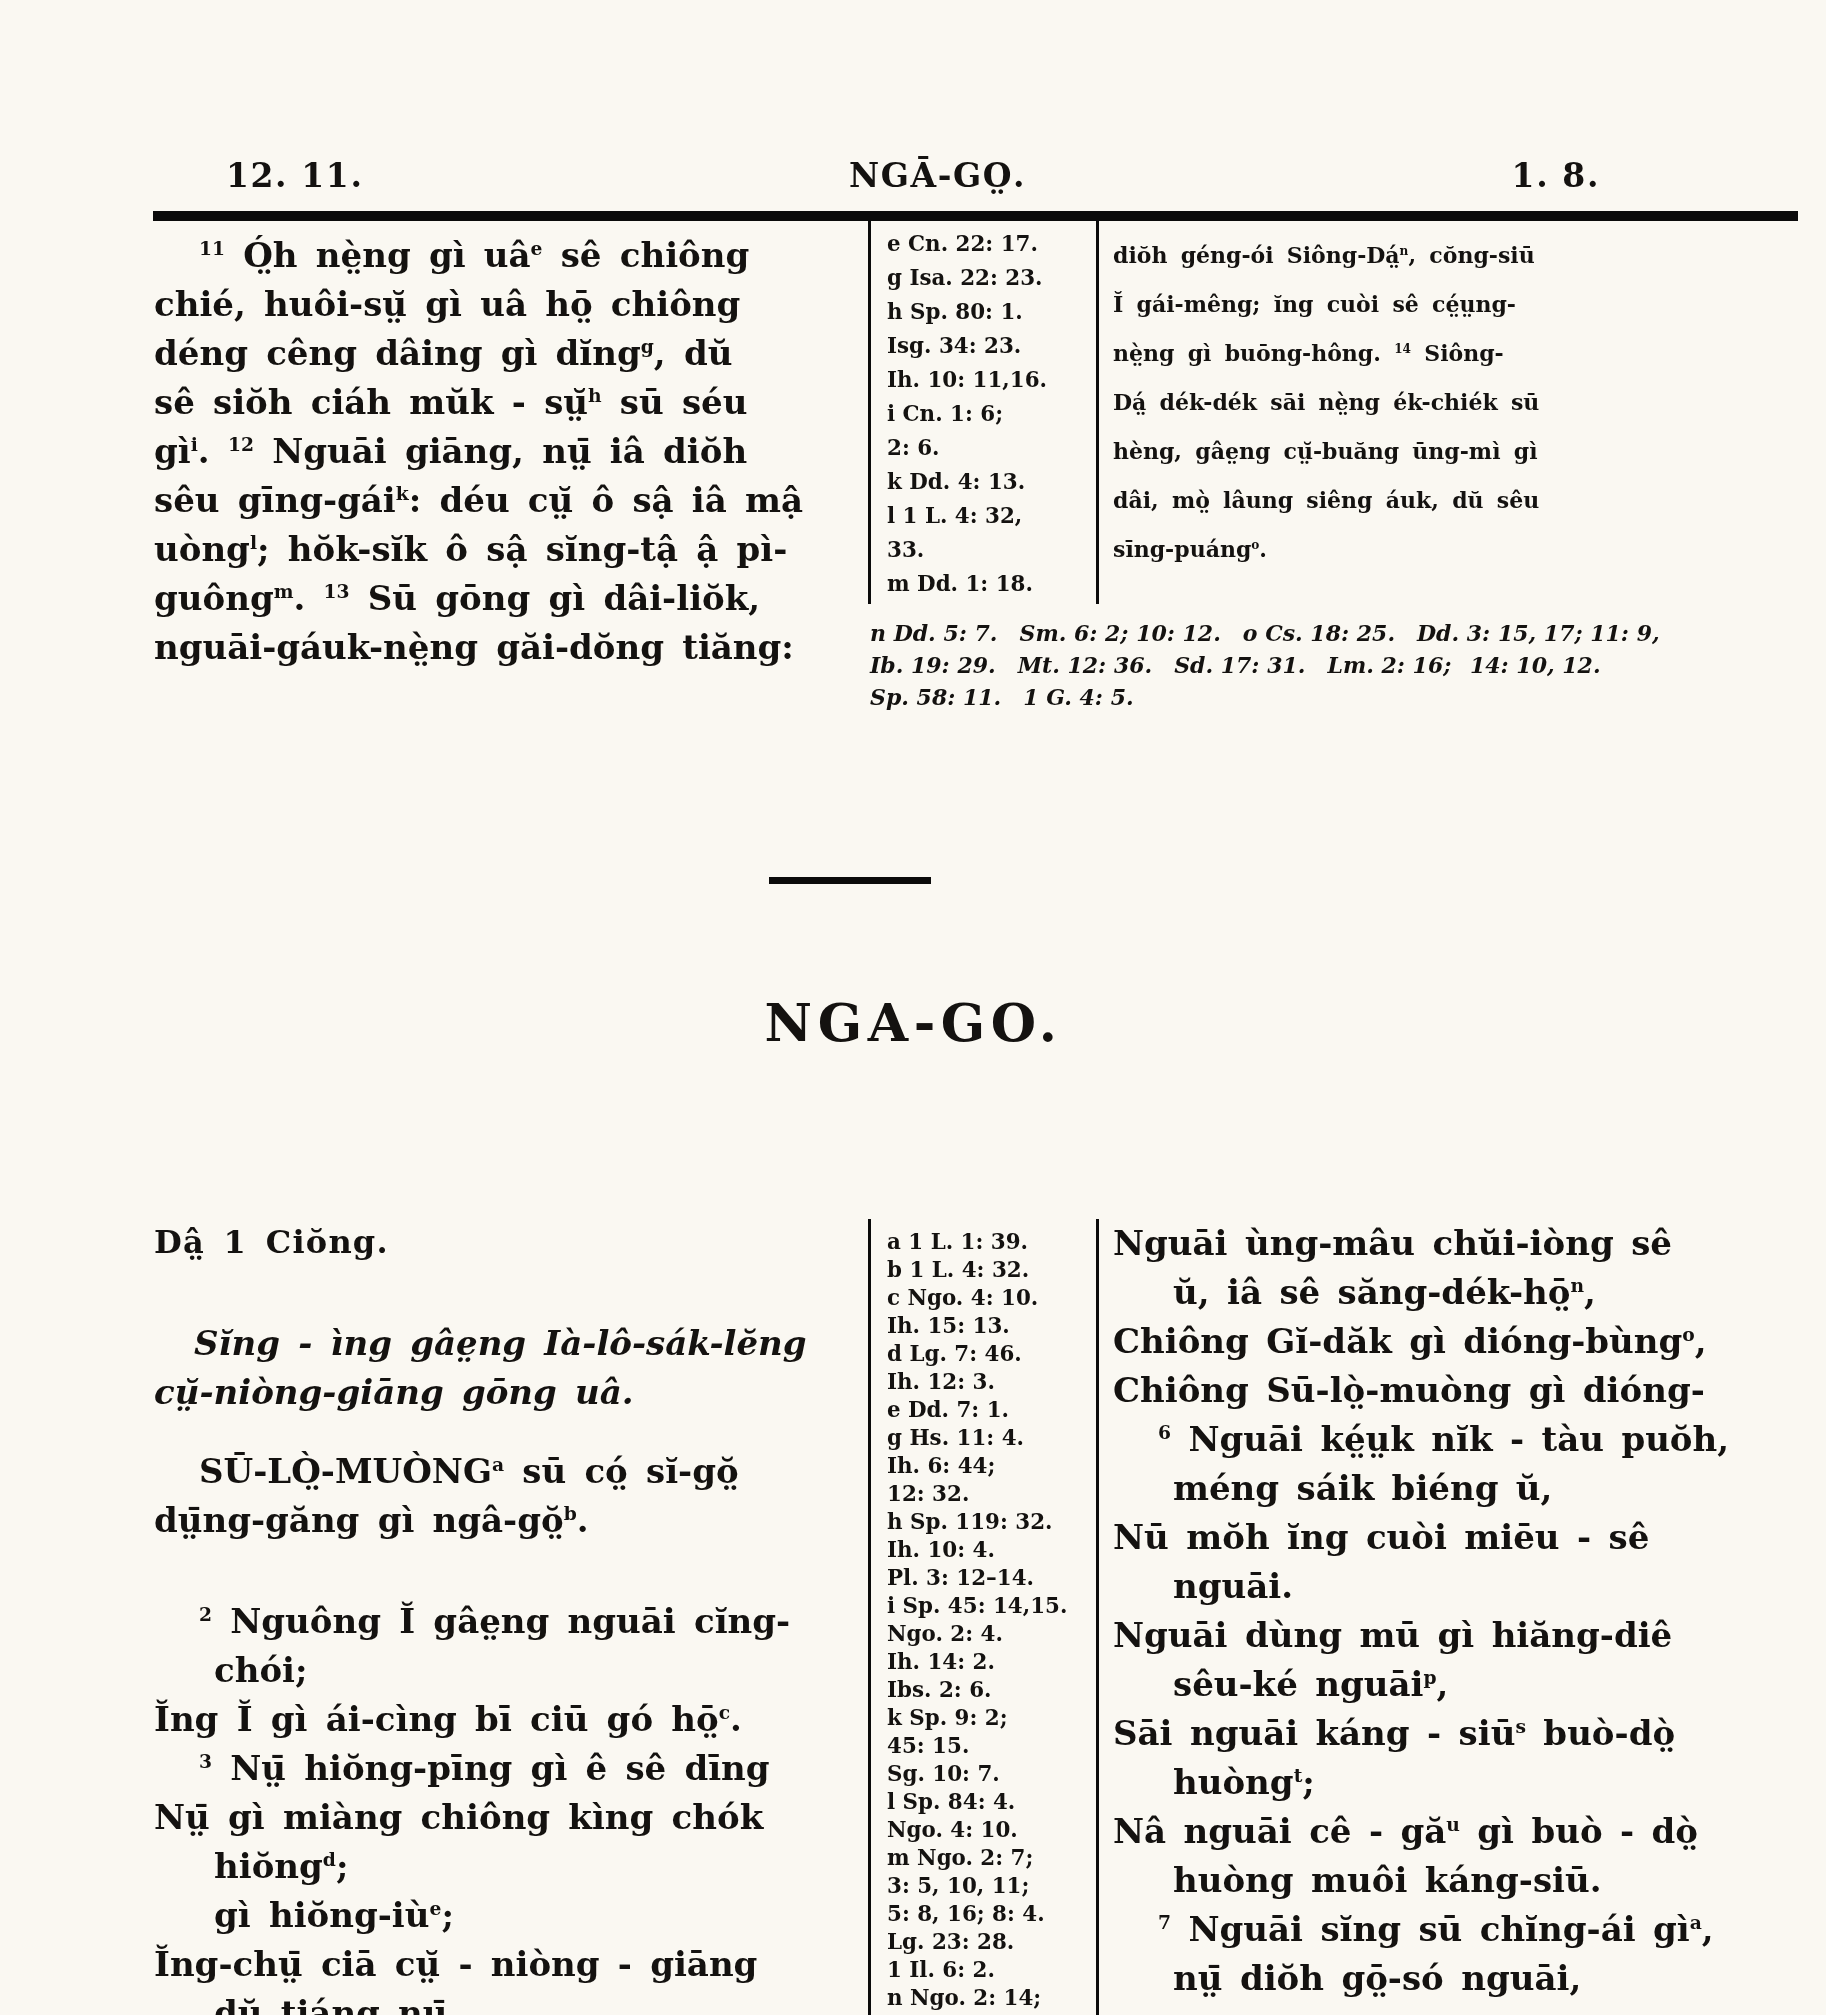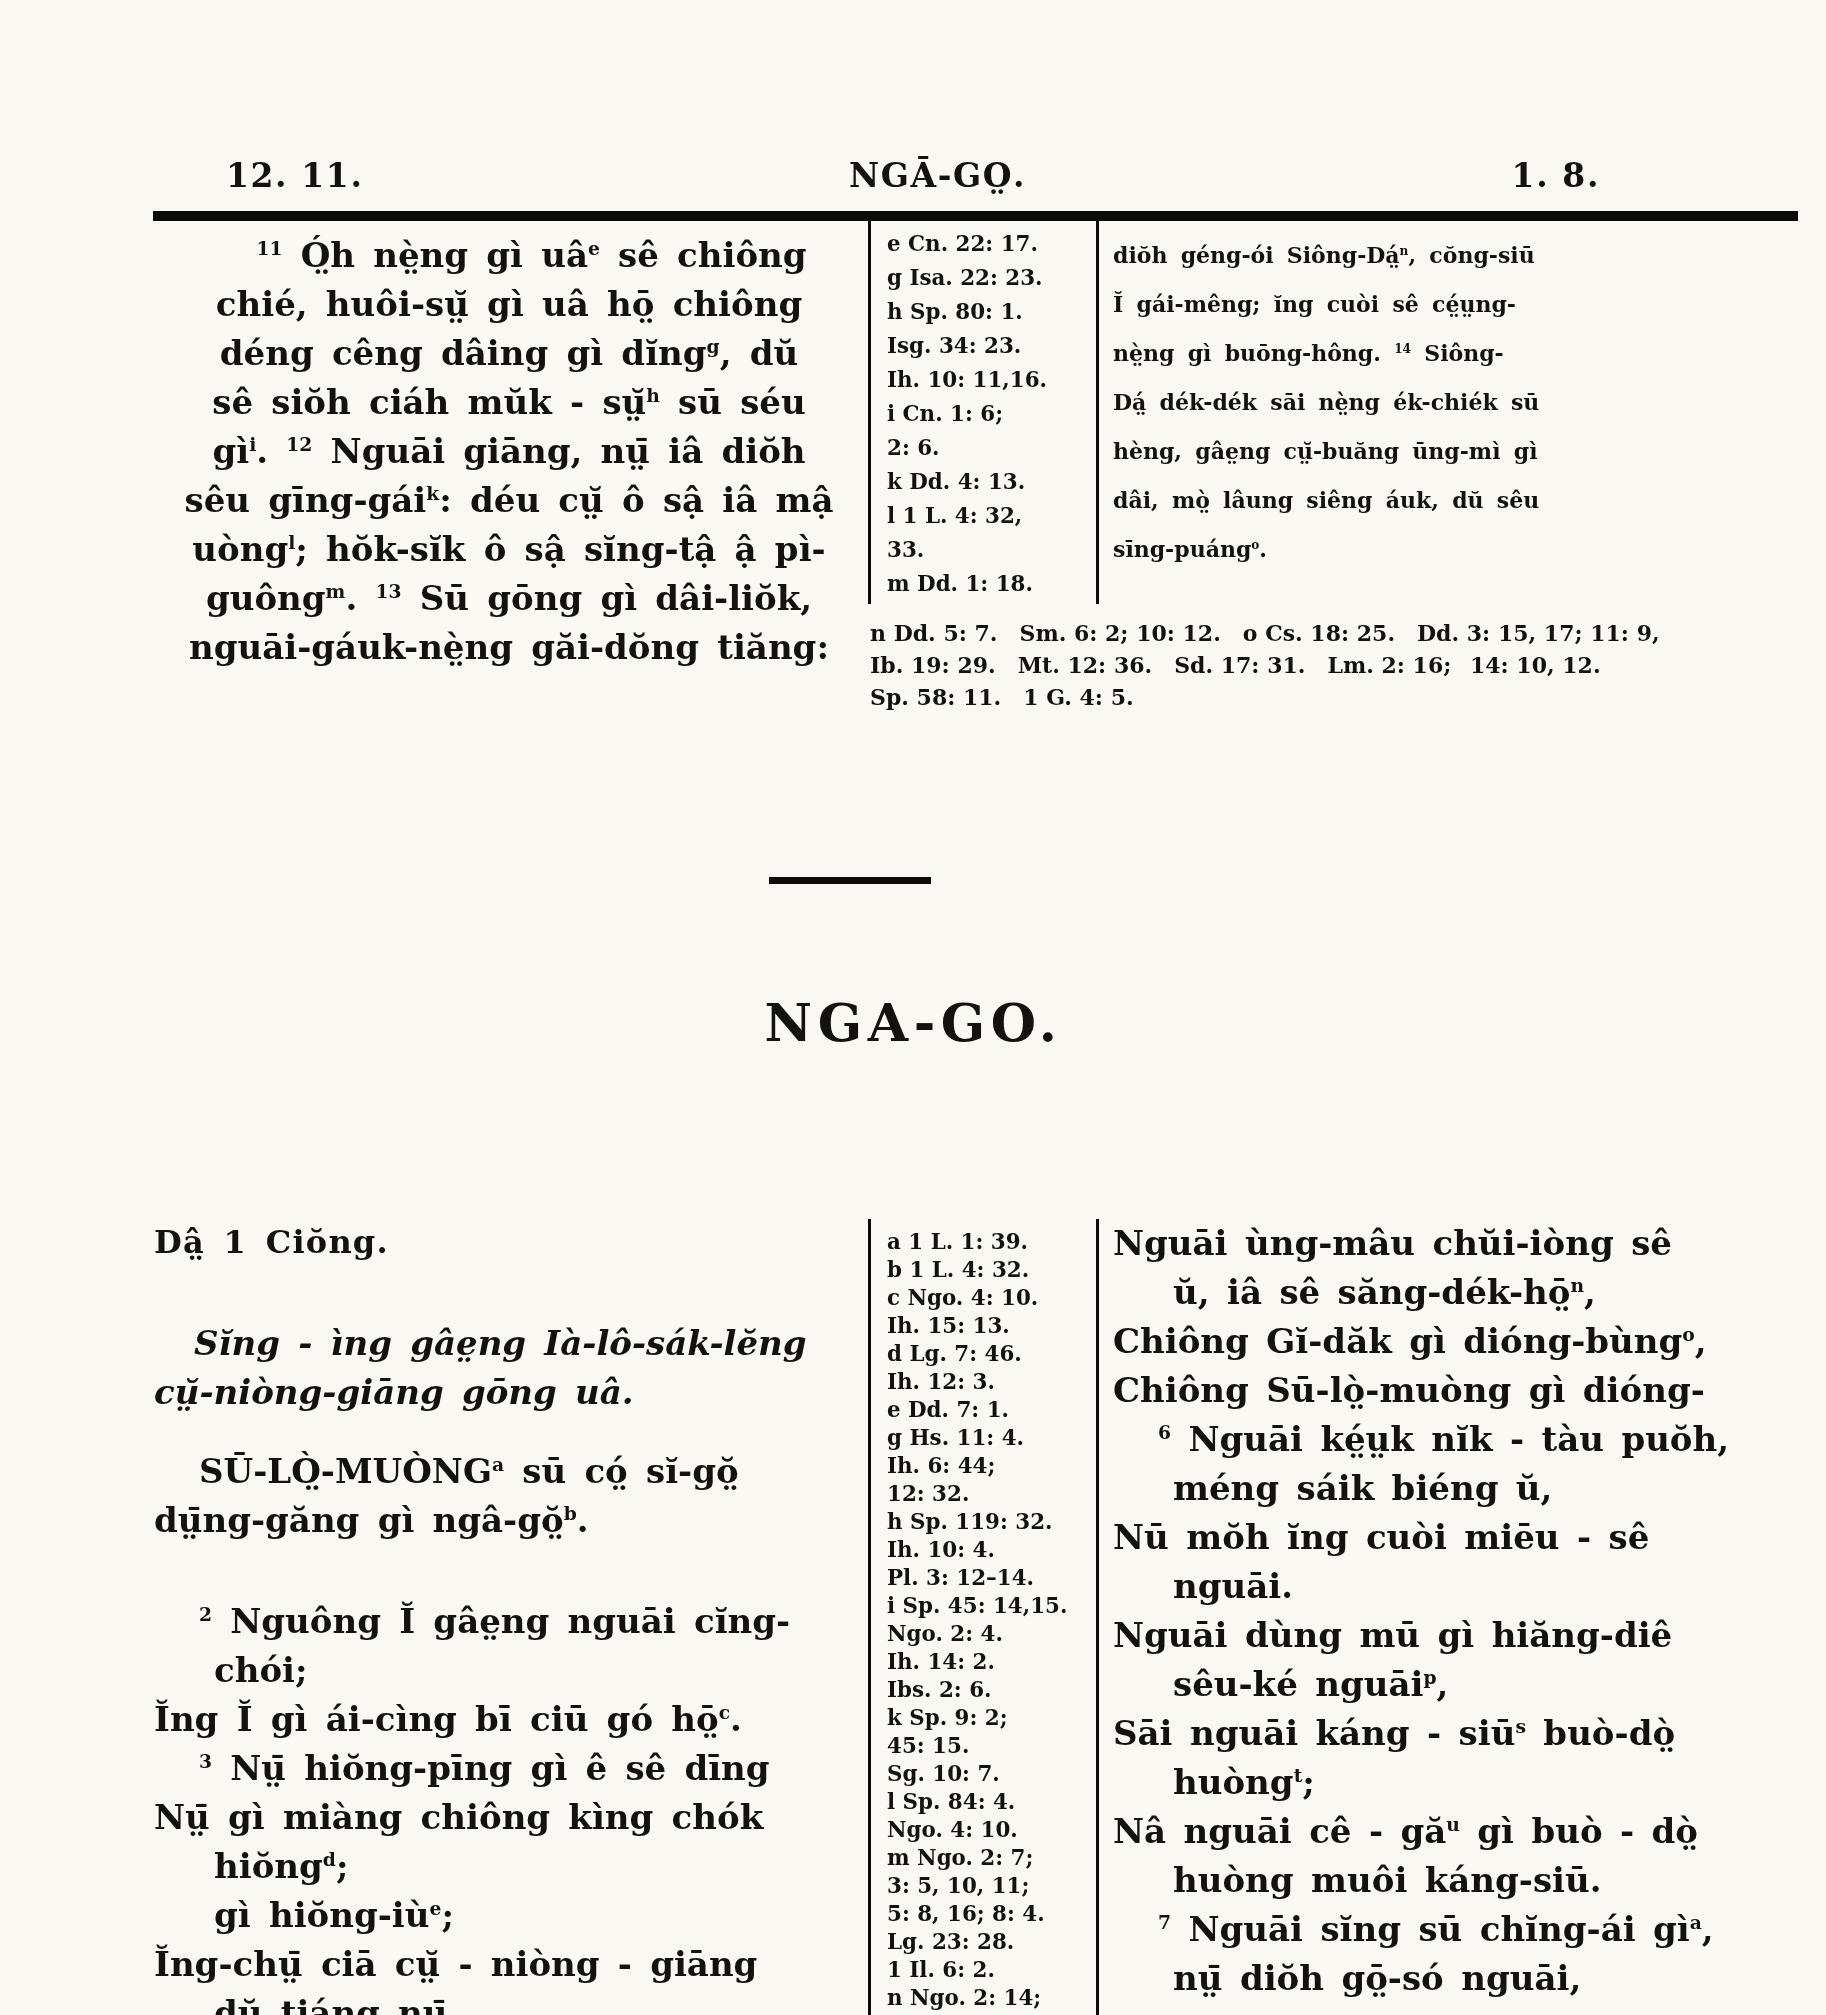--- a/index.html
+++ b/index.html
@@ -23,32 +23,32 @@
   }
   
   .col{position:absolute;}
   .line{white-space:nowrap;}
   .vs{padding-left:45px;}
   .ind{padding-left:60px;}
   .ind-sm{padding-left:40px;}
   .gap{height:52px;}
   sup{font-size:0.55em;line-height:0;vertical-align:super;}
   
-  .top-left{left:154px;top:231px;width:710px;font-size:34px;line-height:49px;word-spacing:6.4px;text-align:center;}
+  .top-left{left:154px;top:231px;width:710px;font-size:34px;line-height:49px;word-spacing:6.4px;}
   .top-right{left:1113px;top:231px;width:685px;font-size:22px;line-height:49px;word-spacing:5.6px;}
   .refs{font-weight:700;}
   .top-center{
     left:868px;top:220px;width:231px;height:384px;box-sizing:border-box;
     border-left:3.6px solid #0b0b0b;border-right:3.6px solid #0b0b0b;
     padding:7.3px 0 0 16px;
     font-size:21.4px;line-height:34px;
   }
   .top-footer-refs{
     left:870px;top:617px;width:928px;
-    font-size:22px;line-height:32px;
+    font-size:22px;line-height:32px;font-style:italic;
   }
   
   .divider{position:absolute;left:769px;top:877px;width:162px;height:6.9px;background:#0b0b0b;}
   .title{
     position:absolute;left:0;top:992px;width:1827px;text-align:center;
     font-size:52px;letter-spacing:5.6px;
   }
   
   .bottom-left{left:154px;top:1218px;width:710px;font-size:34px;line-height:49px;word-spacing:6.4px;}
   .chapter{font-size:32px;margin-bottom:52px;letter-spacing:1.2px;}

